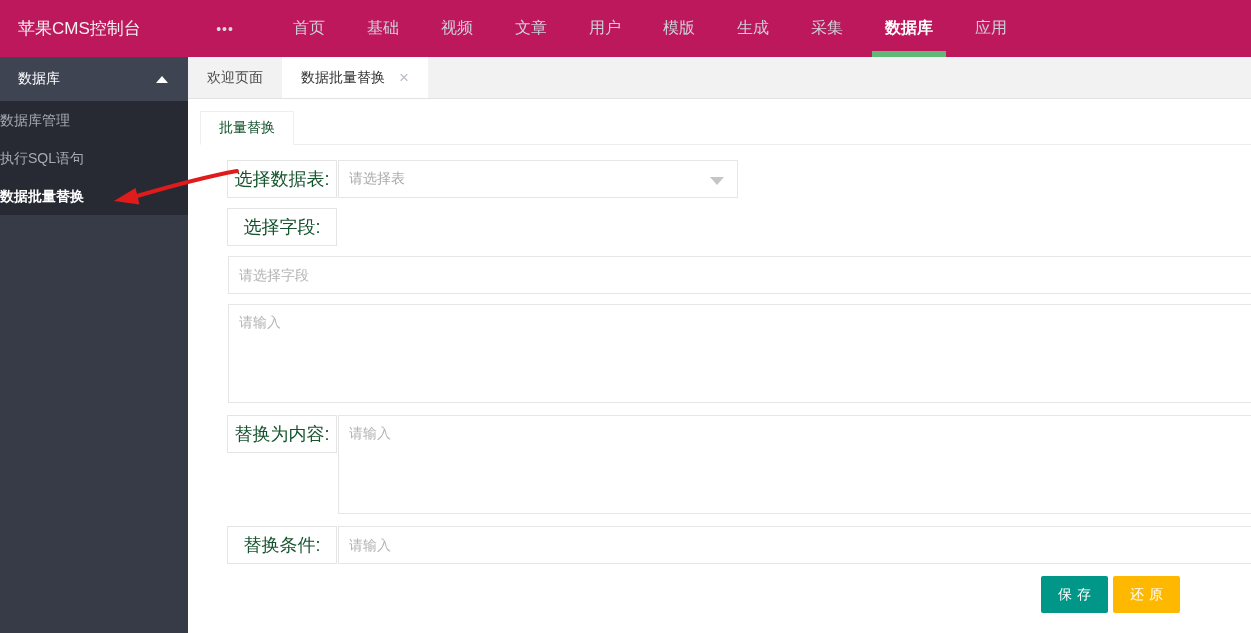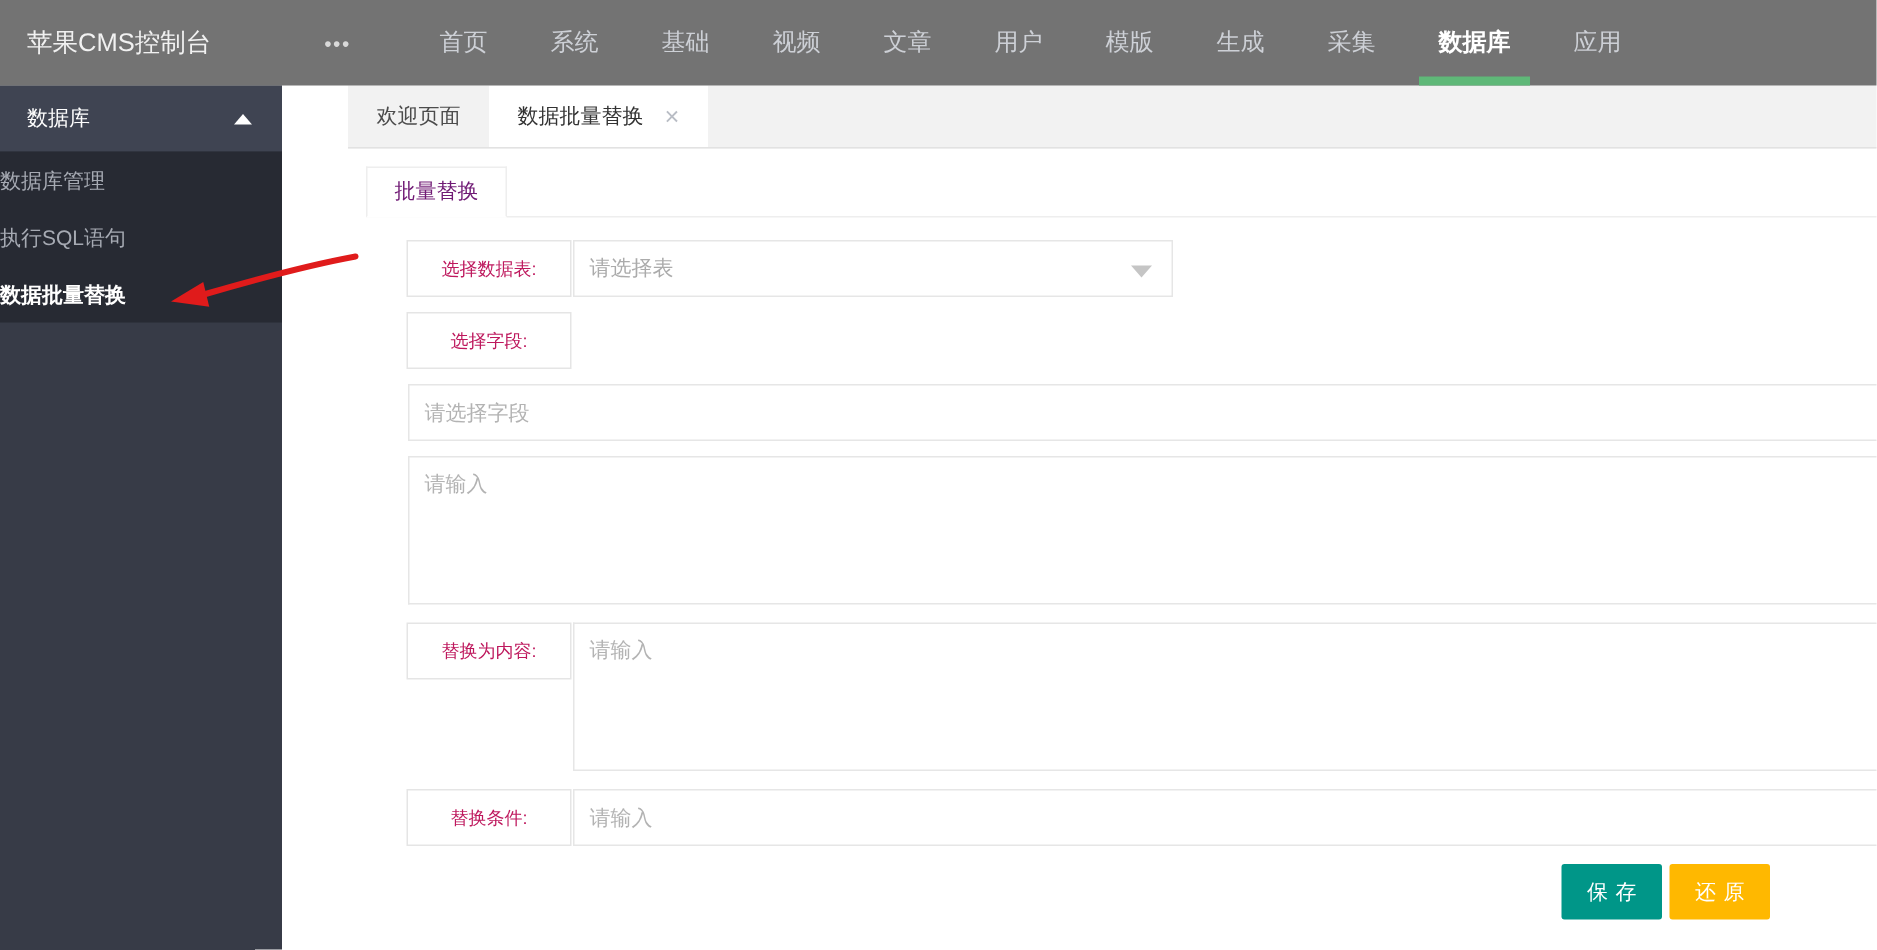--- a/index.html
+++ b/index.html
@@ -1,21 +1,21 @@
 <!DOCTYPE html>
 <html style="--accent: #5FB878; --save: #009688; --restore: #FFB800;"><head>
 <meta charset="utf-8">
 <style>
   * { margin:0; padding:0; box-sizing:border-box; }
   html,body { width:1251px; height:633px; overflow:hidden;
     font-family:"Liberation Sans","DejaVu Sans",sans-serif; background:#fff; }
 
   
   .topbar { position:absolute; top:0; left:0; width:1251px; height:57px;
-    background:#737373; display:flex; align-items:stretch; z-index:5; }
+    background:#be185d; display:flex; align-items:stretch; z-index:5; }
   .logo { width:188px; display:flex; align-items:center; padding-left:18px;
     color:#f1f1f1; font-size:17px; }
   .more-btn { width:74px; display:flex; align-items:center; justify-content:center;
     color:#d9d9d9; font-size:14px; letter-spacing:1px; cursor:pointer; }
   .topnav { display:flex; margin-left:10px; }
   .topnav .nav-item { position:relative; display:flex; align-items:center;
     padding:0 21px; font-size:16px; color:#cdd0d6; cursor:pointer; }
   .topnav .nav-item.active { color:#ffffff; font-weight:bold; }
   .topnav .nav-item.active::after { content:""; position:absolute; left:8px; right:8px;
     bottom:0; height:6px; background:var(--accent,#5FB878); }
@@ -27,40 +27,40 @@
     display:flex; align-items:center; padding:0 20px 0 18px; cursor:pointer; }
   .caret-up { margin-left:auto; width:0; height:0;
     border-left:6px solid transparent; border-right:6px solid transparent;
     border-bottom:7px solid #ffffff; }
   .side-sub { background:#272a33; }
   .side-item { height:38px; line-height:38px; padding-left:0; font-size:14px;
     color:#a6aab3; cursor:pointer; }
   .side-item.active { color:#ffffff; font-weight:bold; }
 
   
-  .main { position:absolute; top:57px; left:188px; right:0; bottom:0; background:#fff;margin-left:44px; }
+  .main { position:absolute; top:57px; left:188px; right:0; bottom:0; background:#fff; }
   .tabbar { height:42px; background:#f2f2f2; border-bottom:1px solid #e2e2e2;
     display:flex; align-items:stretch; }
   .tab { display:flex; align-items:center; padding:0 19px; font-size:14px;
     color:#4c4c4c; cursor:pointer; }
   .tab.active { background:#ffffff; color:#333; }
   .tab .tab-close { margin-left:14px; color:#b9bdc5; font-size:17px; line-height:1; cursor:pointer; }
 
   .content { padding:12px 0 0 12px; }
   .ptabs { display:flex; border-bottom:1px solid #eeeeee; }
   .ptab { height:34px; display:flex; align-items:center; padding:0 18px;
-    font-size:14px; color:#701a75; background:#fff; border:1px solid #eeeeee;
+    font-size:14px; color:#14532d; background:#fff; border:1px solid #eeeeee;
     border-bottom:1px solid #ffffff; margin-bottom:-1px; cursor:pointer; }
 
   .form { margin:15px 0 0 27px; }
   .frow { display:flex; align-items:flex-start; margin-bottom:10px; }
   .frow.tall { margin-bottom:12px; }
   .flabel { width:110px; min-width:110px; height:38px; border:1px solid #e5e5e5;
-    display:flex; align-items:center; justify-content:center; font-size:12px;
-    color:#be185d; background:#fff; }
+    display:flex; align-items:center; justify-content:center; font-size:18px;
+    color:#14532d; background:#fff; }
   .fselect { width:400px; height:38px; border:1px solid #e6e6e6; margin-left:1px;
     position:relative; display:flex; align-items:center; padding:0 32px 0 10px;
     font-size:14px; color:#ababab; cursor:pointer; background:#fff; }
   .caret-down { position:absolute; right:13px; top:16px; width:0; height:0;
     border-left:7px solid transparent; border-right:7px solid transparent;
     border-top:8px solid #c5c5c5; }
   .finput { flex:1; height:38px; border:1px solid #e6e6e6; border-right:none;
     margin-left:1px; padding:0 10px; font-size:14px; color:#333; outline:none;
     background:#fff; }
   .ftextarea { flex:1; height:99px; border:1px solid #e6e6e6; border-right:none;
@@ -80,21 +80,20 @@
     pointer-events:none; z-index:20; }
 </style>
 </head>
 <body>
 
 <header class="topbar">
   <div class="logo">苹果CMS控制台</div>
   <div class="more-btn">•••</div>
   <nav class="topnav">
     <span class="nav-item">首页</span>
-    <span class="nav-item">系统</span>
     <span class="nav-item">基础</span>
     <span class="nav-item">视频</span>
     <span class="nav-item">文章</span>
     <span class="nav-item">用户</span>
     <span class="nav-item">模版</span>
     <span class="nav-item">生成</span>
     <span class="nav-item">采集</span>
     <span class="nav-item active">数据库</span>
     <span class="nav-item">应用</span>
   </nav>

